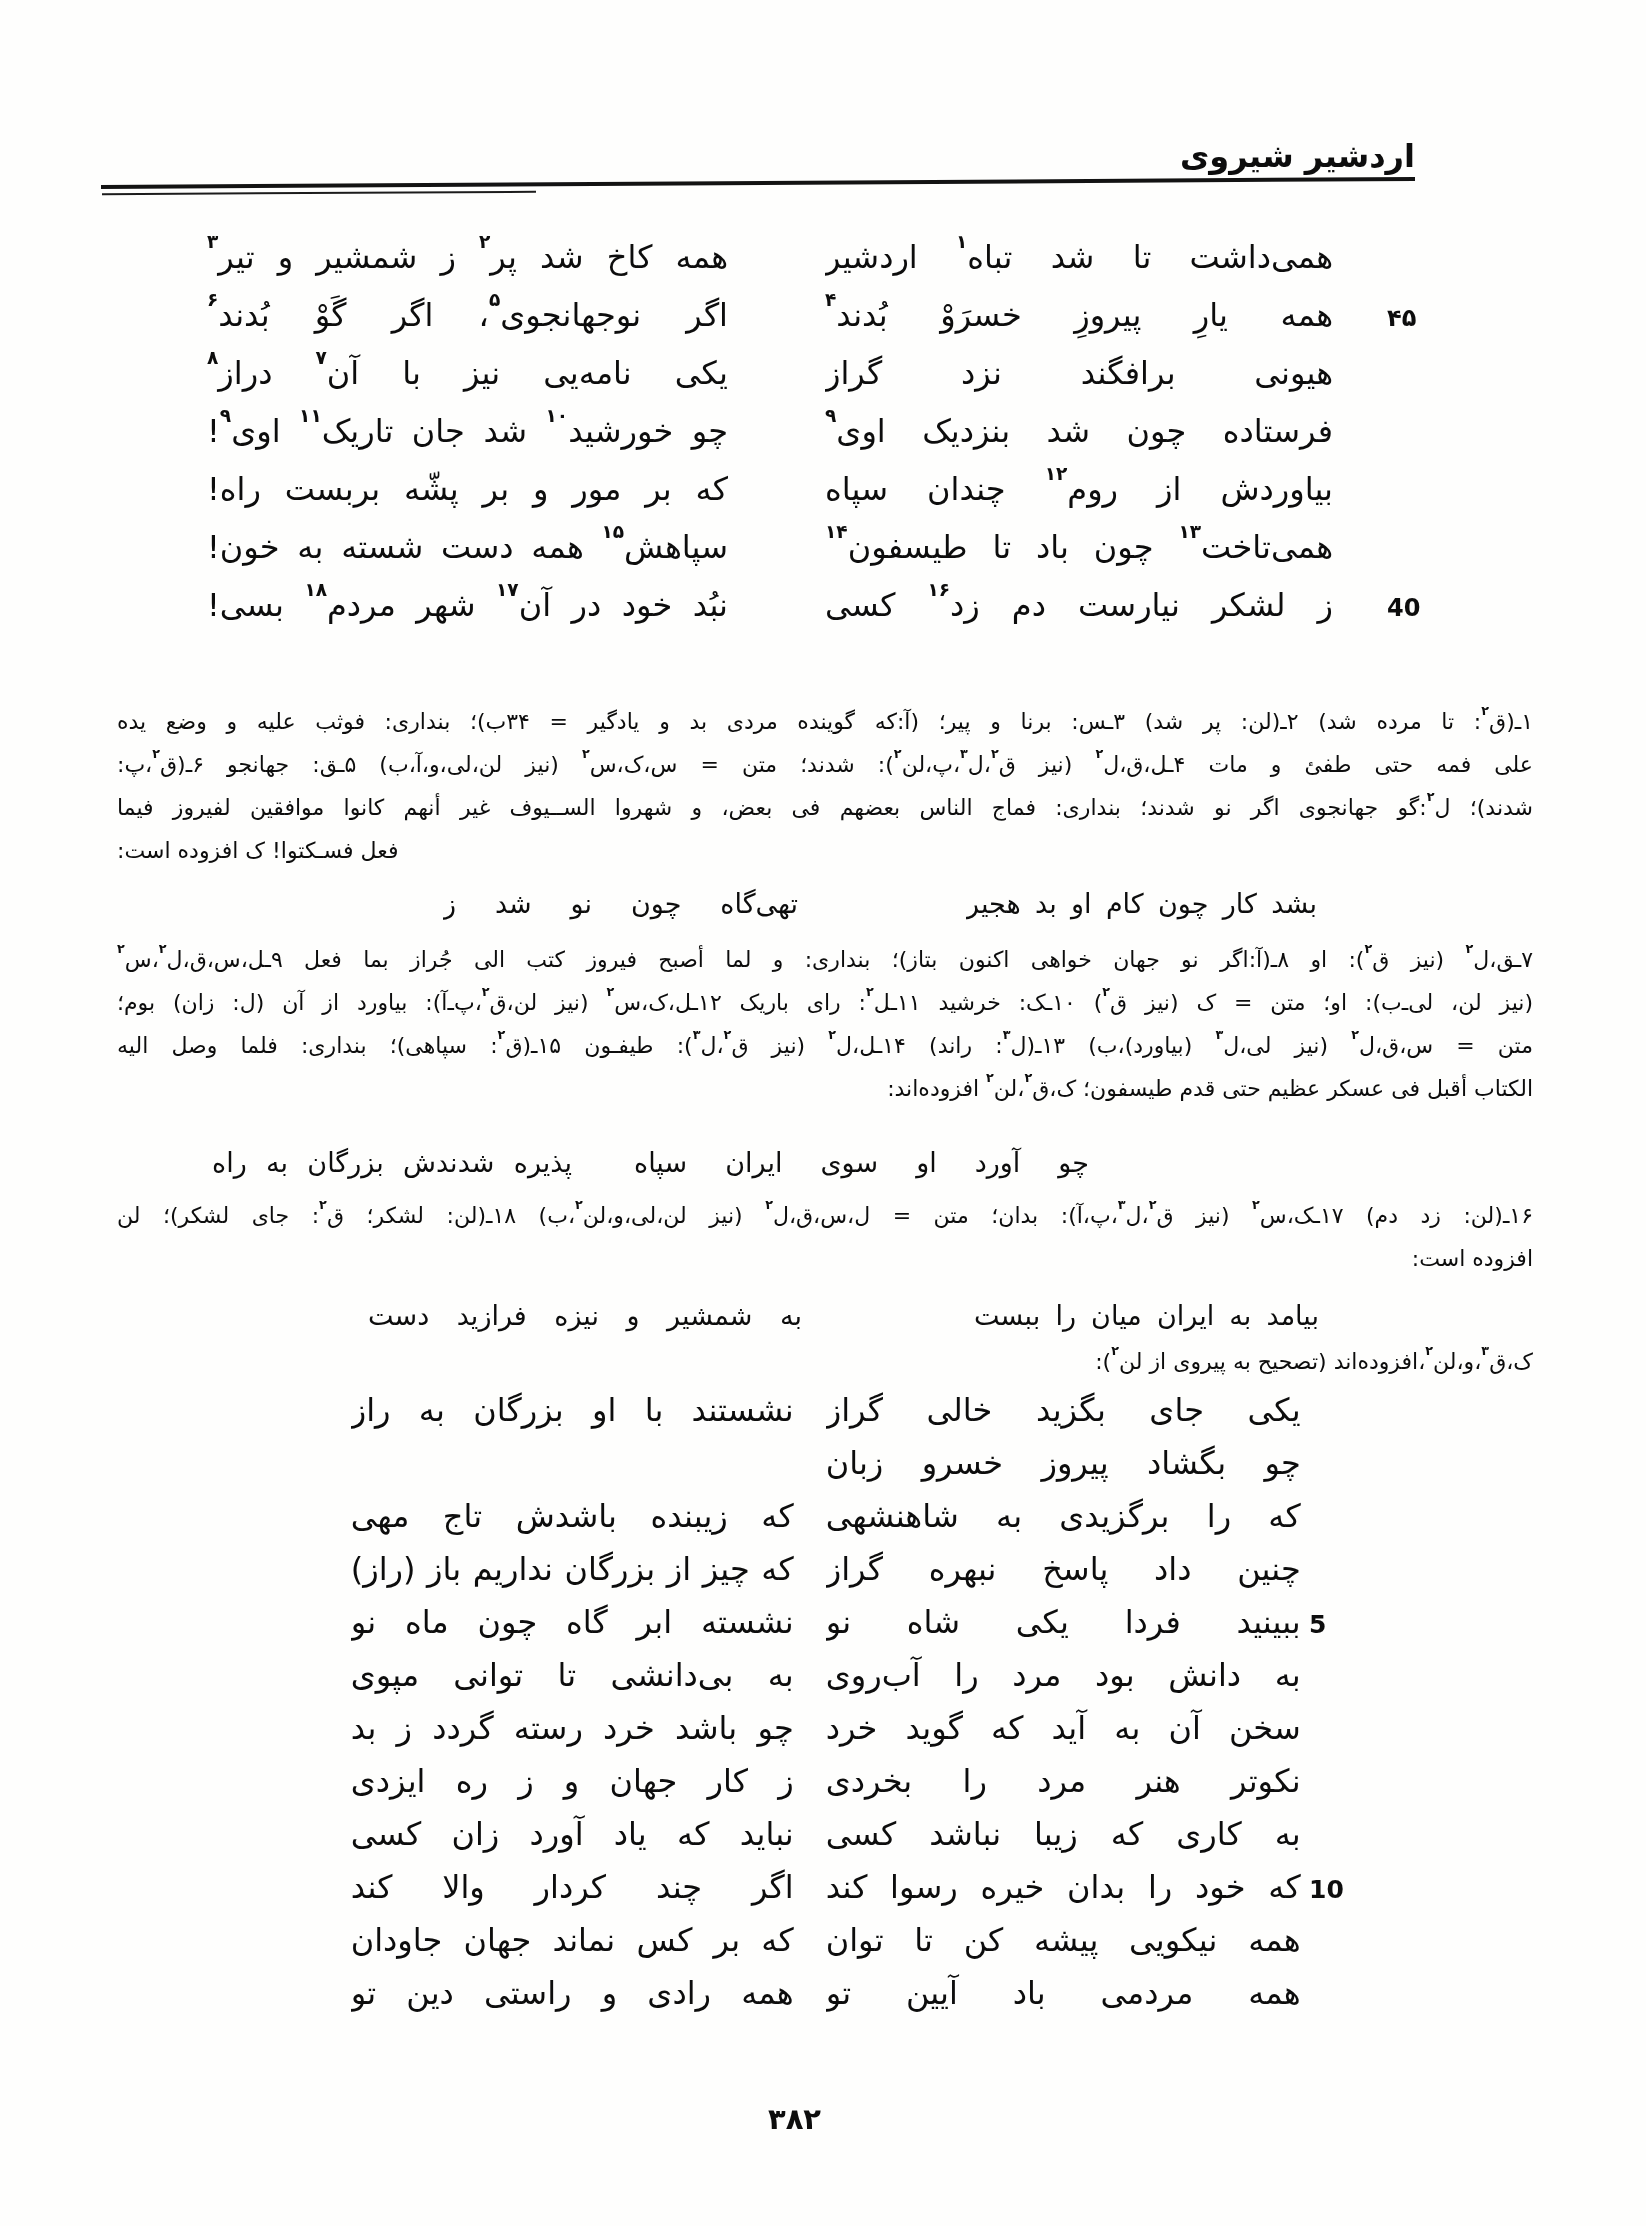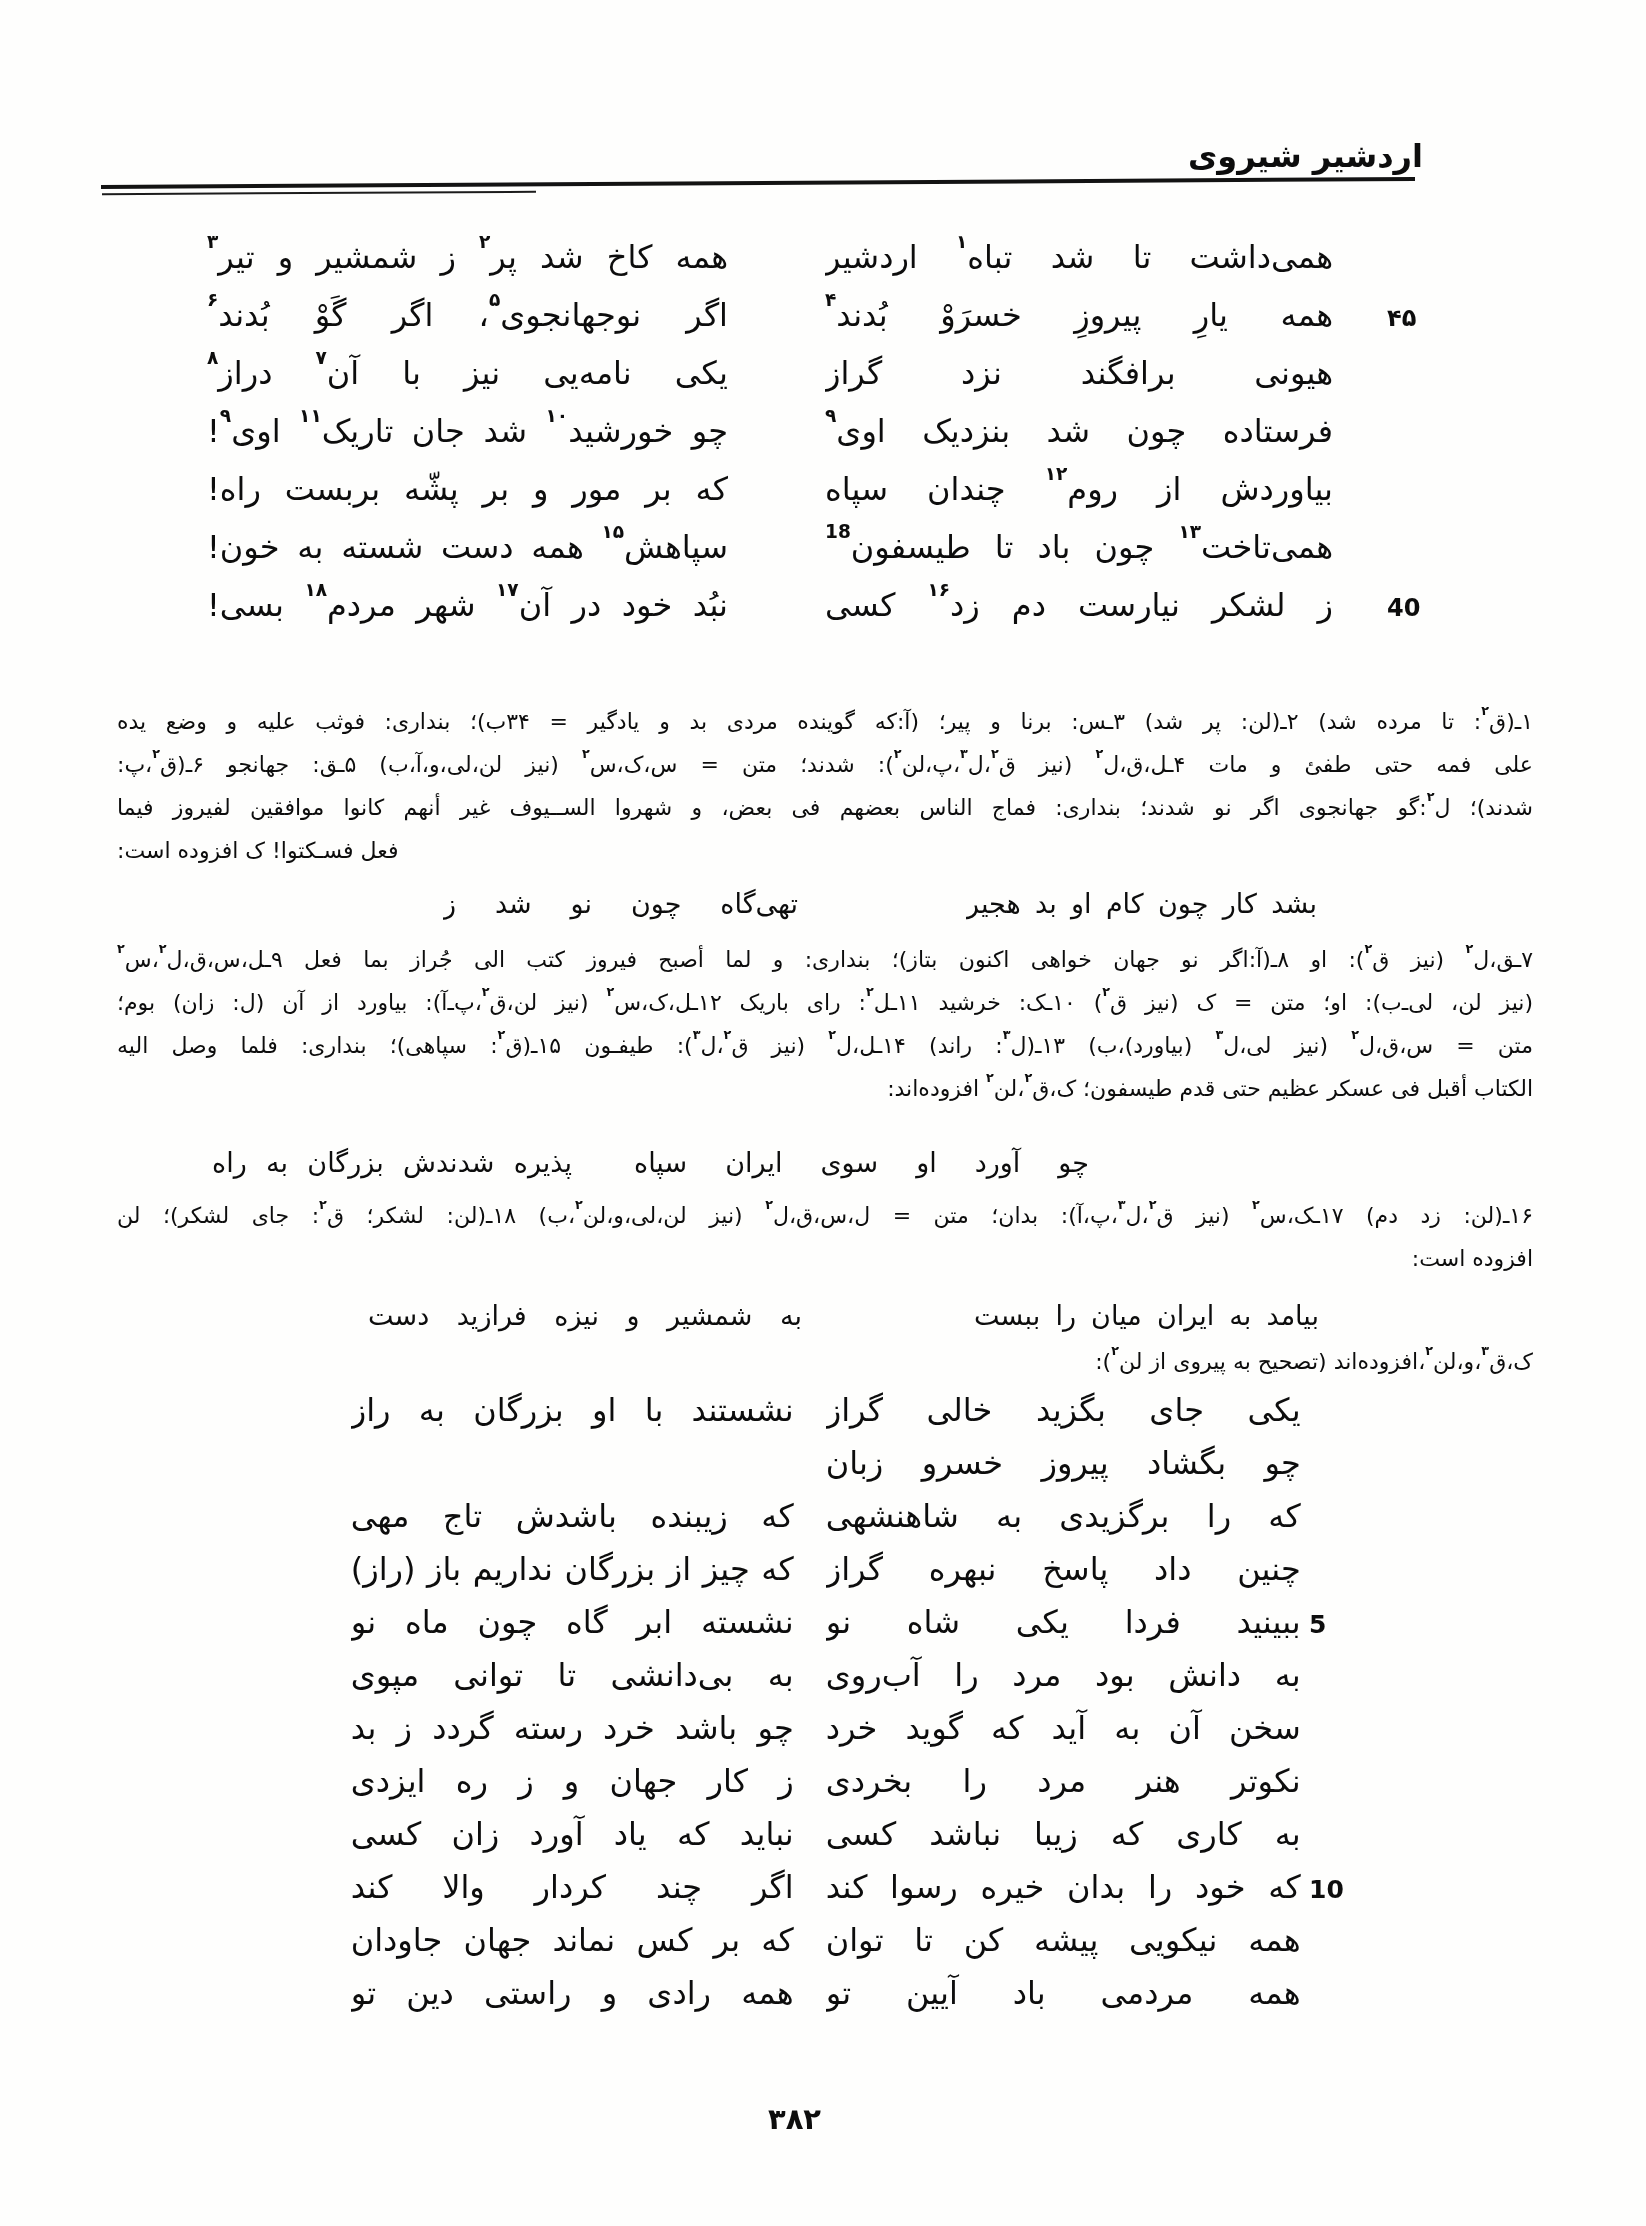--- a/index.html
+++ b/index.html
@@ -7,21 +7,21 @@
     position:relative;
     width:1647px;height:2226px;
     background:#fefefd;
     color:#0d0d0d;
     font-family:"DejaVu Sans", sans-serif;
     direction:rtl;
     overflow:hidden;
   }
   
   .title{
-    position:absolute; top:137px; right:223px;
+    position:absolute; top:137px; right:231px;
     font-size:32px; font-weight:bold; letter-spacing:0;
   }
   .rule-main{
     position:absolute; top:181px; left:102px; width:1314px; height:3.7px;
     background:#131313; transform:rotate(-0.35deg);
   }
   .rule-sub{
     position:absolute; top:192px; left:103px; width:434px; height:1.8px;
     background:#1c1c1c; transform:rotate(-0.3deg);
   }
@@ -104,21 +104,21 @@
       <div class="hemi hr">فرستاده چون شد بنزدیک اوی<sup>۹</sup></div>
       <div class="hemi hl">چو خورشید<sup>۱۰</sup> شد جان تاریک<sup>۱۱</sup> اوی<sup>۹</sup>!</div>
     </div>
     <div class="vrow">
       <div class="vnum"></div>
       <div class="hemi hr">بیاوردش از روم<sup>۱۲</sup> چندان سپاه</div>
       <div class="hemi hl">که بر مور و بر پشّه بربست راه!</div>
     </div>
     <div class="vrow">
       <div class="vnum"></div>
-      <div class="hemi hr">همی‌تاخت<sup>۱۳</sup> چون باد تا طیسفون<sup>18</sup></div>
+      <div class="hemi hr">همی‌تاخت<sup>۱۳</sup> چون باد تا طیسفون<sup>۱۴</sup></div>
       <div class="hemi hl">سپاهش<sup>۱۵</sup> همه دست شسته به خون!</div>
     </div>
     <div class="vrow">
       <div class="vnum">40</div>
       <div class="hemi hr">ز لشکر نیارست دم زد<sup>۱۶</sup> کسی</div>
       <div class="hemi hl">نبُد خود در آن<sup>۱۷</sup> شهر مردم<sup>۱۸</sup> بسی!</div>
     </div>
   </div>
 
   <div class="app app1">

